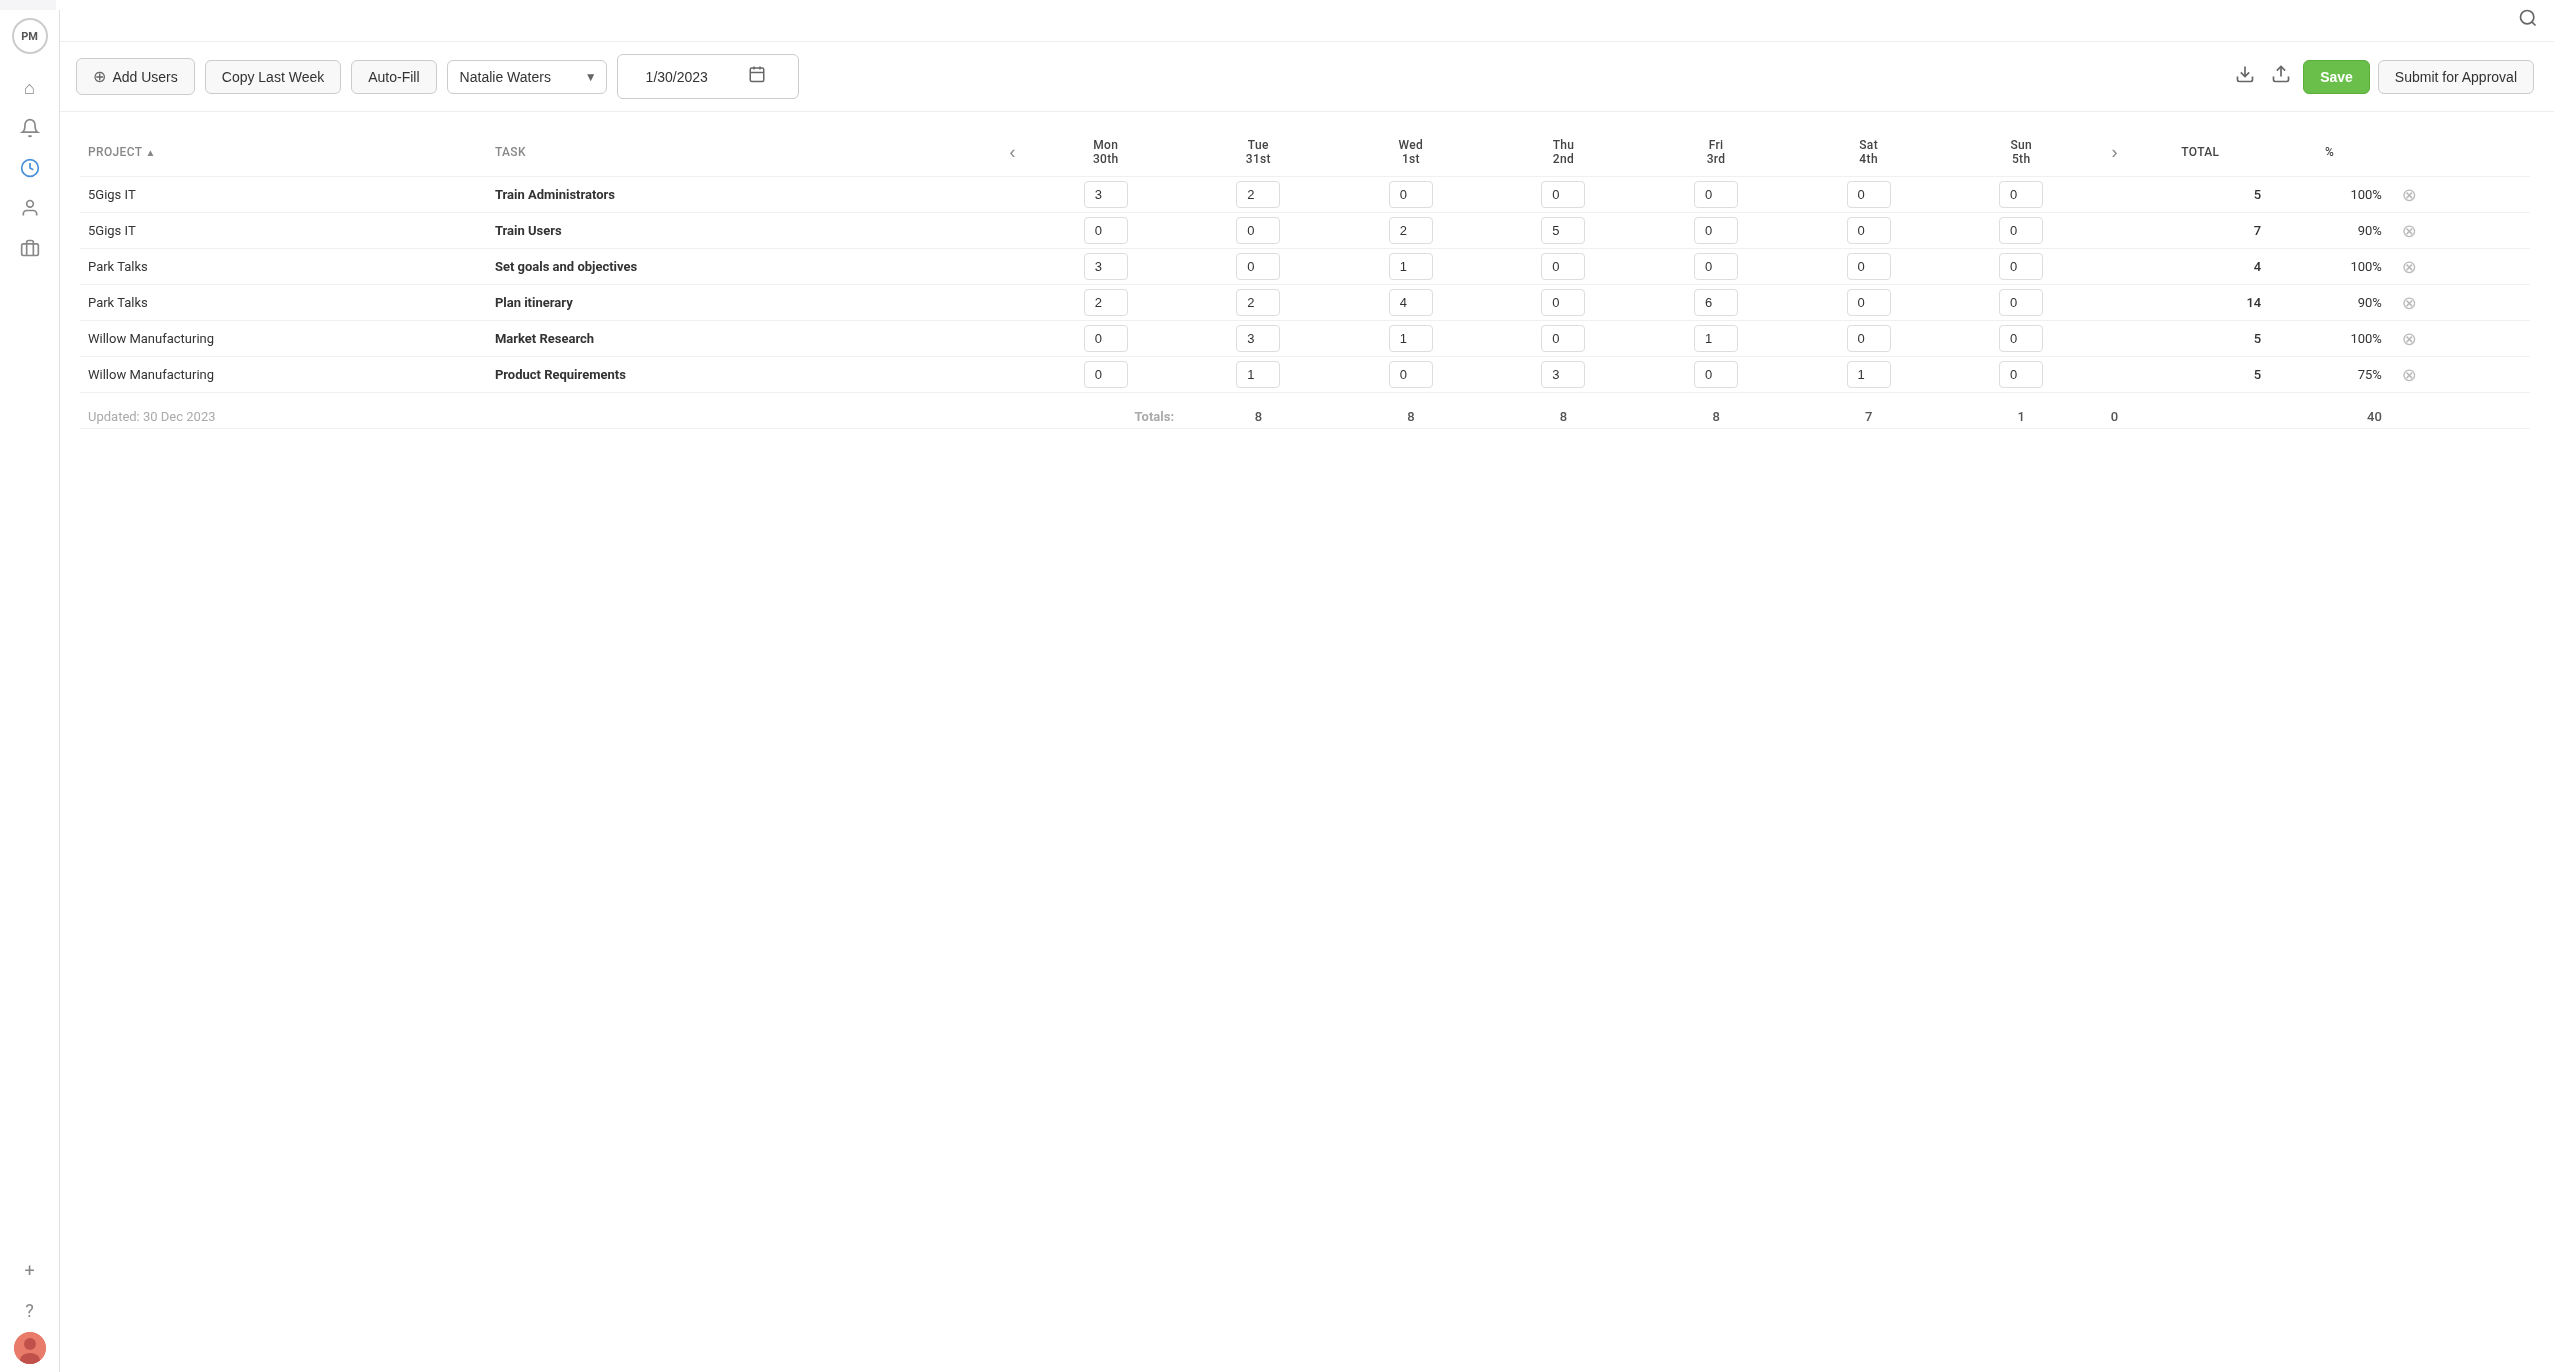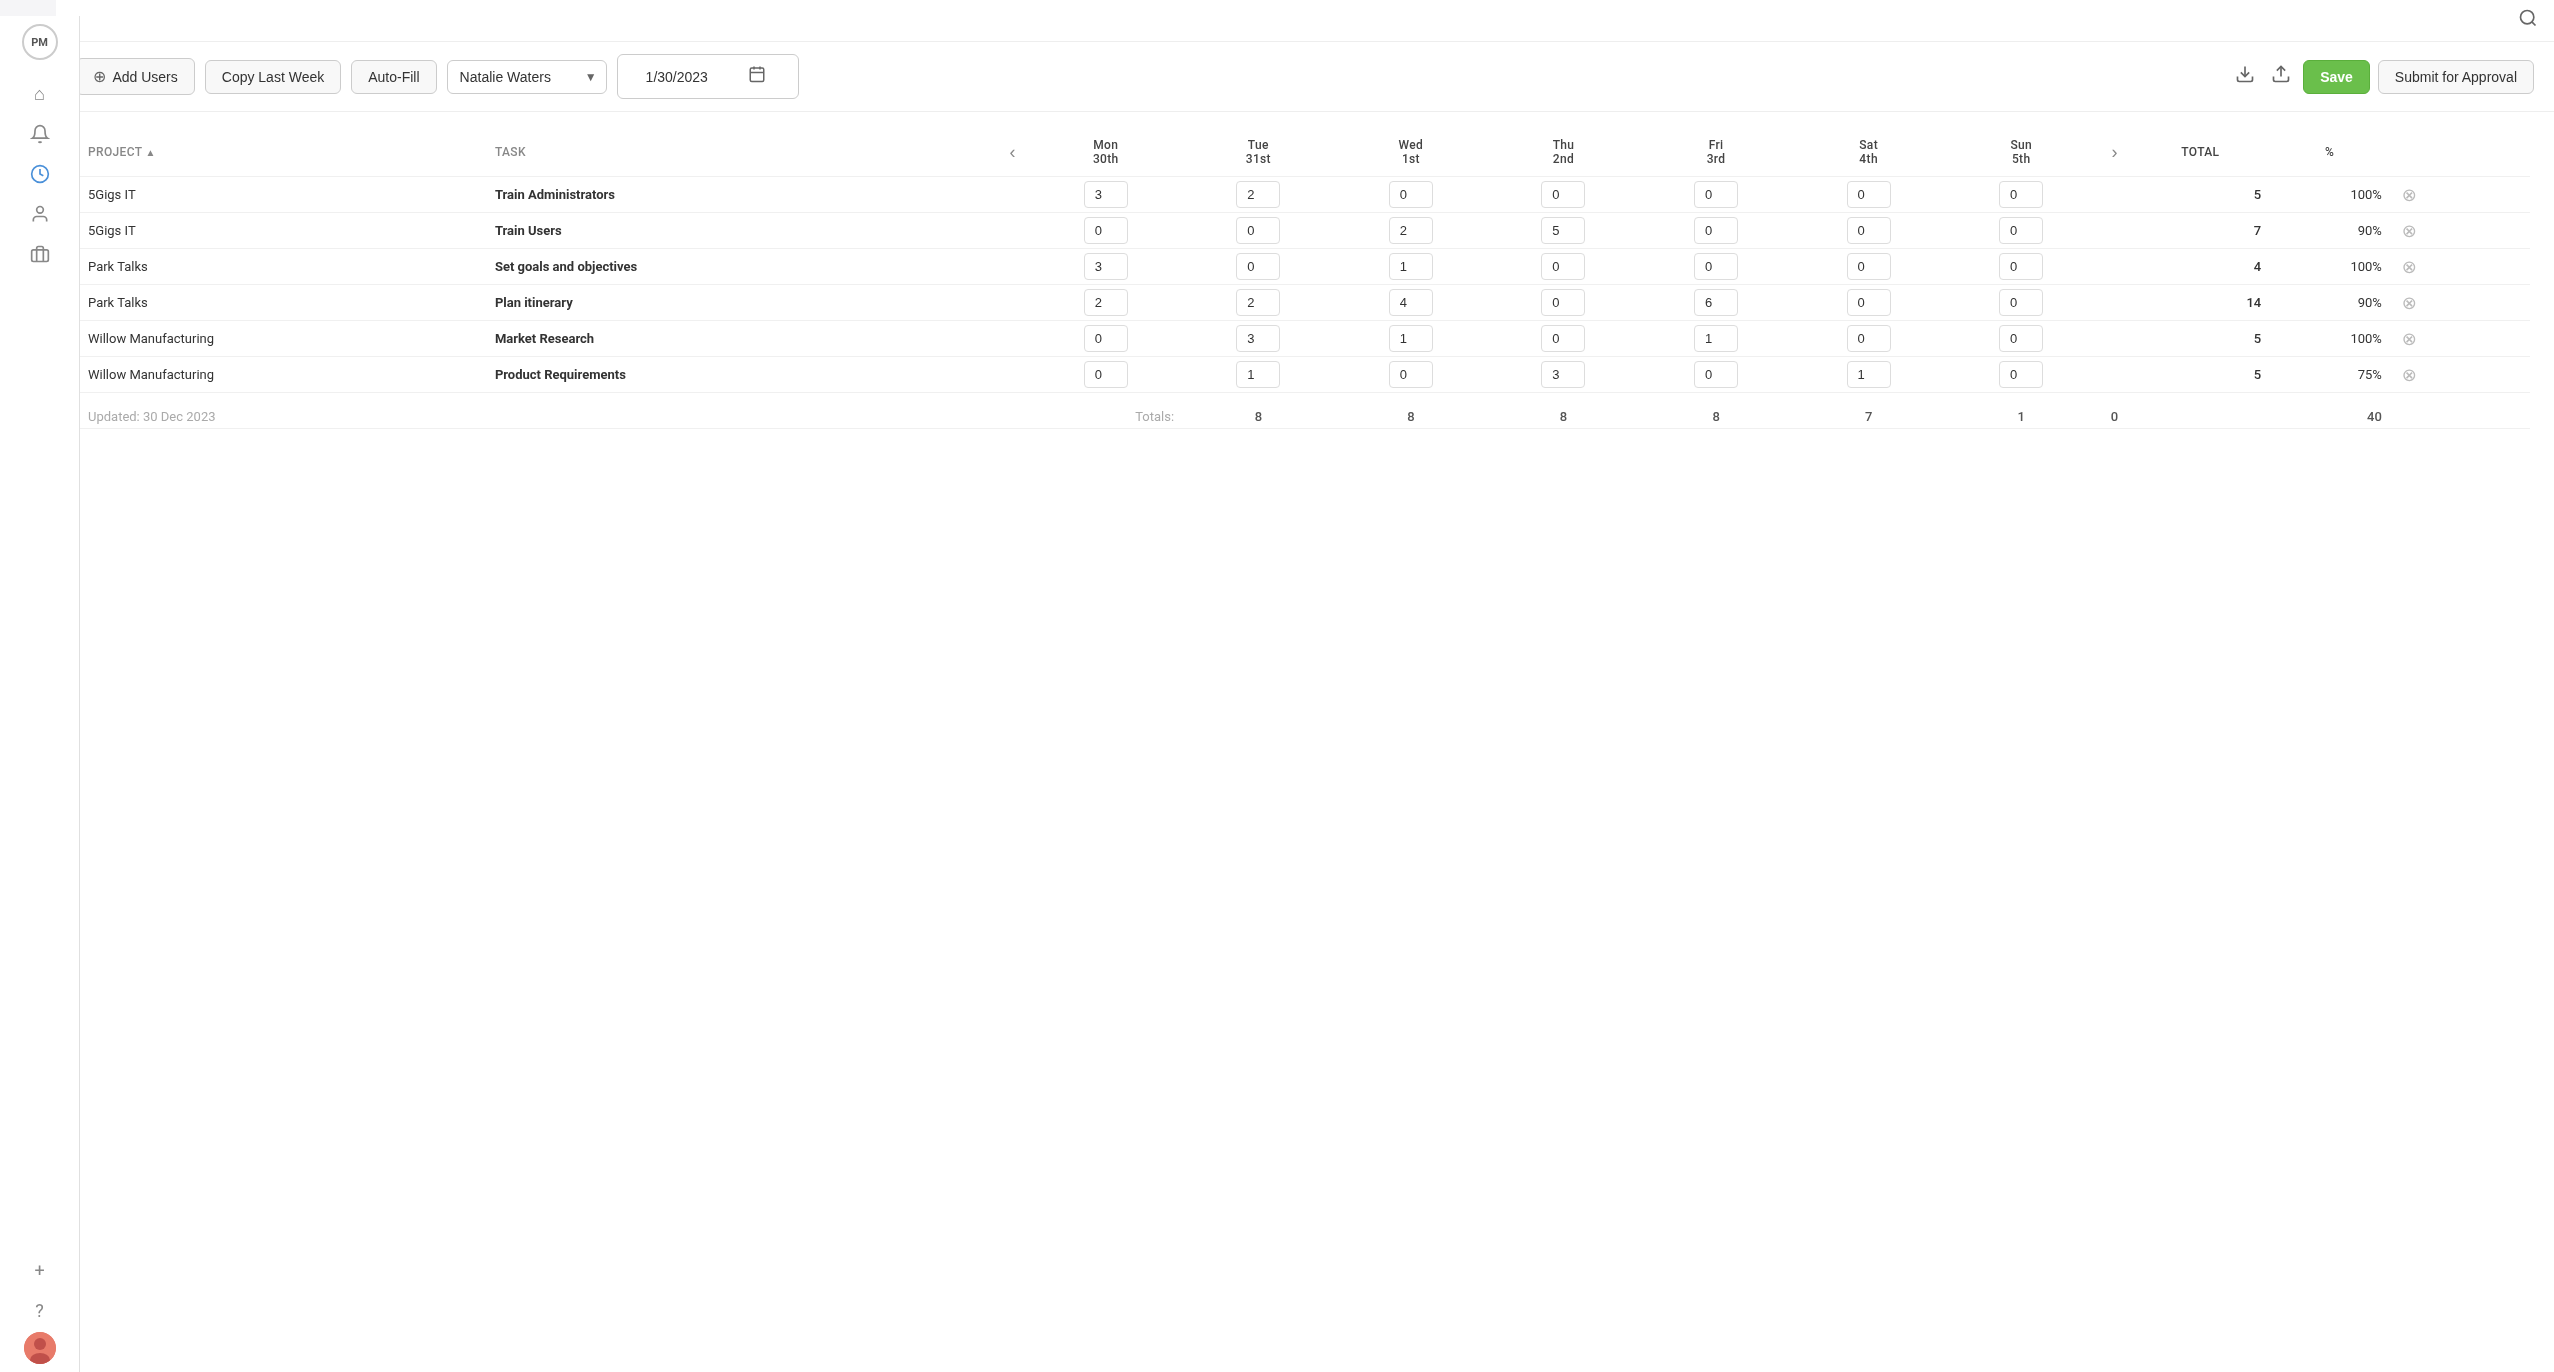--- a/index.html
+++ b/index.html
@@ -1,29 +1,29 @@
 <!DOCTYPE html>
 <html><head>
   <meta charset="utf-8">
   <style>
     * { box-sizing: border-box; margin: 0; padding: 0; }
     body { font-family: -apple-system, BlinkMacSystemFont, 'Segoe UI', Roboto, sans-serif; background: #f5f5f7; display: flex; height: 100vh; overflow: hidden; }
 
     
     .sidebar {
-      width: 80px;
+      width: 60px;
       background: #fff;
       border-right: 1px solid #e0e0e0;
       display: flex;
       flex-direction: column;
       align-items: center;
       padding: 8px 0;
       gap: 4px;
       position: fixed;
-      top: 16px; left: 0; bottom: 0;
+      top: 10px; left: 0; bottom: 0;
       z-index: 10;
     }
     .sidebar-logo {
       width: 36px; height: 36px;
       border-radius: 50%;
       background: #fff;
       border: 2px solid #ccc;
       display: flex; align-items: center; justify-content: center;
       font-size: 11px; font-weight: bold; color: #555;
       margin-bottom: 12px;
@@ -242,20 +242,21 @@
     .totals-row td {
       color: #aaa;
       font-size: 13px;
       padding-top: 16px;
       border-bottom: none;
     }
     .totals-row td.totals-label {
       text-align: right;
       color: #aaa;
       padding-right: 8px;
+      font-weight: bold;
     }
     .totals-row td.totals-val {
       text-align: center;
       color: #555;
       font-weight: 500;
     }
     .totals-row td.totals-sum {
       text-align: right;
       color: #555;
       font-weight: 500;

